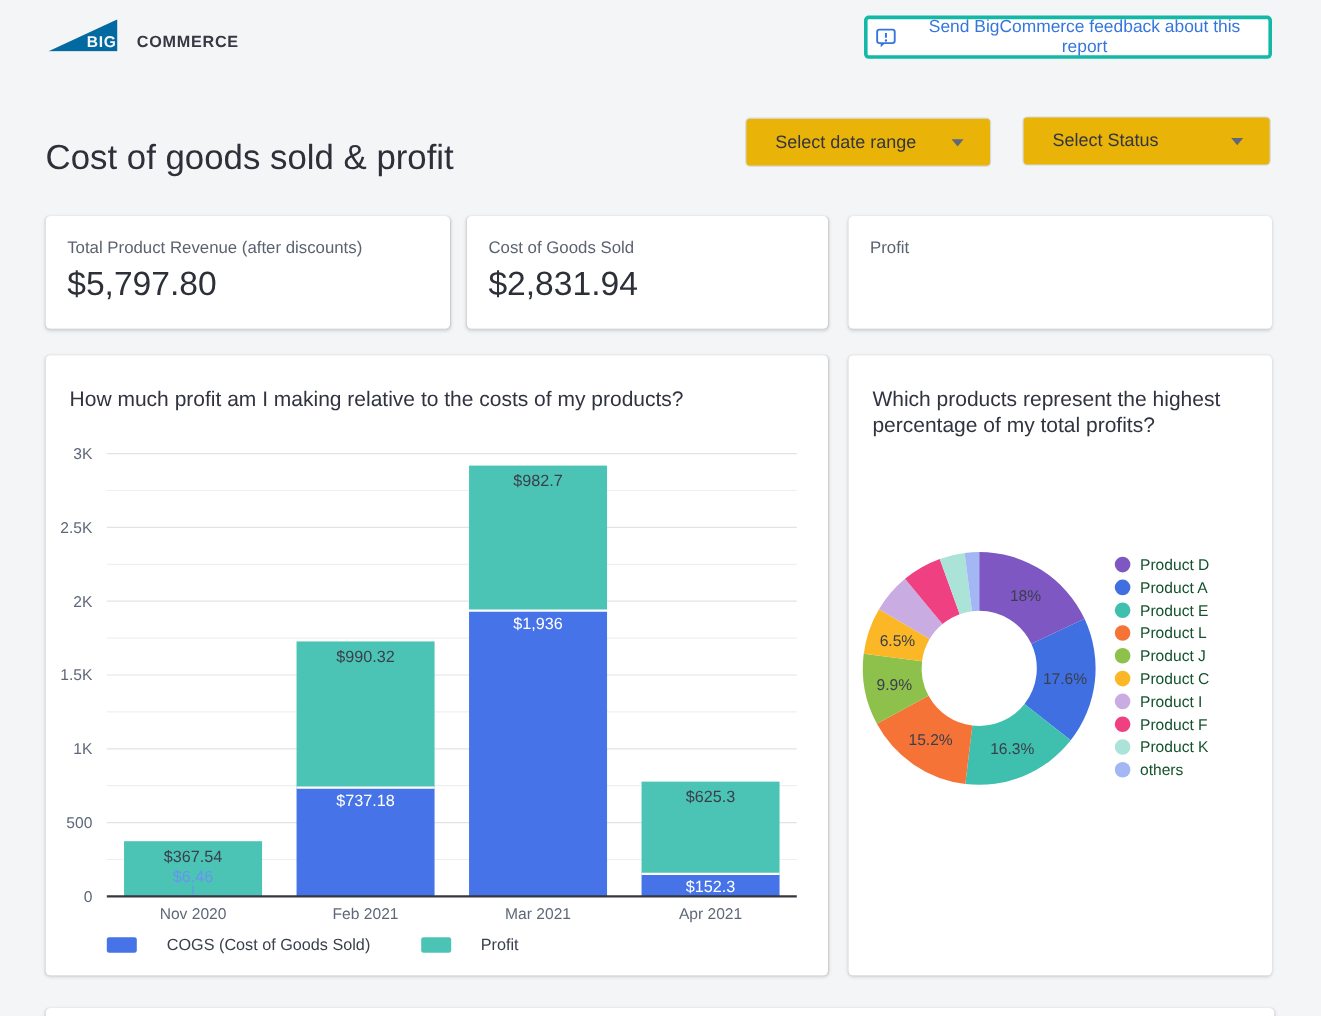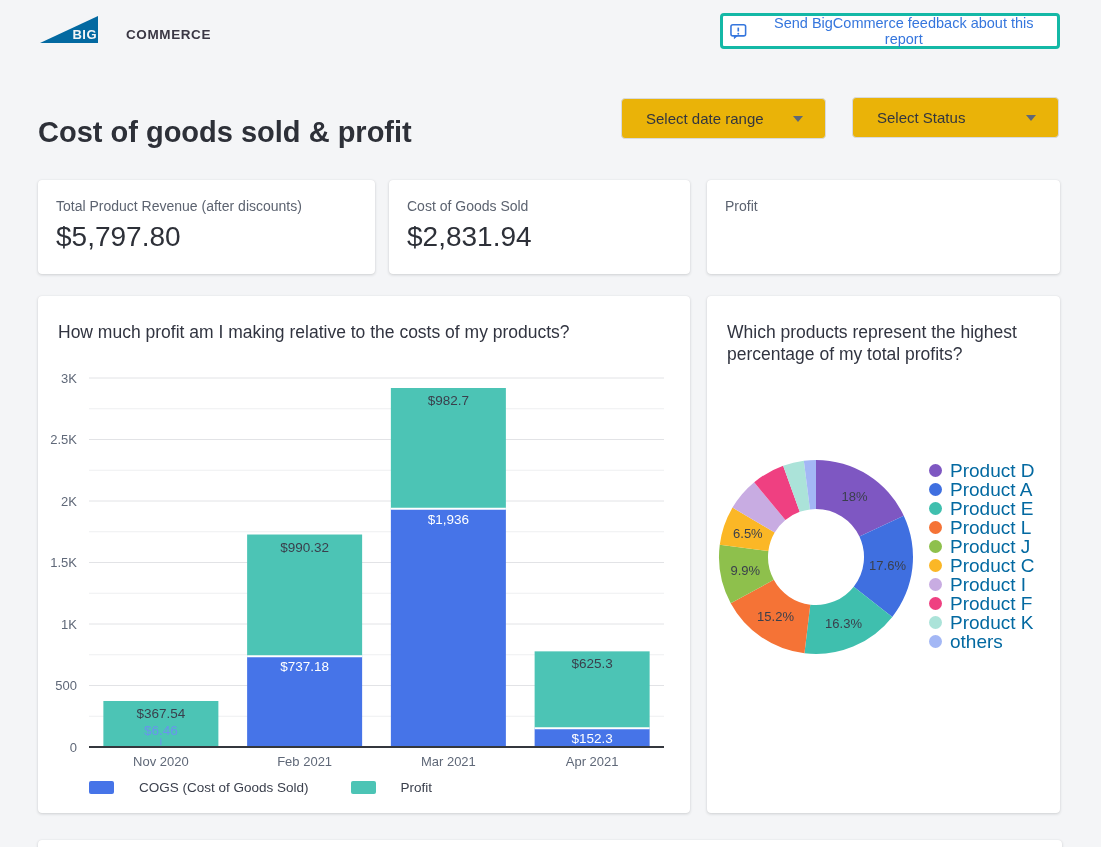--- a/index.html
+++ b/index.html
@@ -10,28 +10,28 @@
     color:#2d3038;
   }
   .card{
     position:absolute;background:#fff;border-radius:4px;
     box-shadow:0 1px 3px rgba(40,44,52,.18), 0 0 1px rgba(40,44,52,.10);
   }
   
   .logo{position:absolute;left:40px;top:16px;display:flex;align-items:flex-end;cursor:default;}
   .logo-tri{width:58px;height:27px;background:#0369a1;clip-path:polygon(100% 0,100% 100%,0 100%);position:relative;}
   .logo-big{position:absolute;right:1px;bottom:1px;color:#f4f5f7;font-weight:700;font-size:13px;letter-spacing:.5px;}
-  .logo-rest{color:#3a3744;font-weight:700;font-size:13.5px;letter-spacing:.6px;margin-left:16px;padding-bottom:1px;padding-left:12px;}
+  .logo-rest{color:#3a3744;font-weight:700;font-size:13.5px;letter-spacing:.6px;margin-left:4px;padding-bottom:1px;padding-left:12px;}
   .feedback-btn{
     position:absolute;left:720px;top:13px;width:340px;height:36px;
     background:#fff;border:3px solid #14b8a6;border-radius:4px;
     display:flex;align-items:center;justify-content:center;gap:9px;
     font-size:14.5px;cursor:pointer;box-sizing:border-box;
   }
-  .page-title{position:absolute;left:38px;top:97px;font-size:29px;color:#2d3038;font-weight:700;}
+  .page-title{position:absolute;left:38px;top:97px;font-size:29px;color:#2d3038;font-weight:400;}
   .filter{
     position:absolute;height:41px;background:#eab308;border:1px solid #d7dade;border-radius:4px;
     display:flex;align-items:center;justify-content:space-between;
     padding:0 22px 0 24px;font-size:15px;color:#33363f;box-sizing:border-box;cursor:pointer;
   }
   .filter-date{left:621px;top:98px;width:205px;}
   .filter-status{left:852px;top:97px;width:207px;}
   .caret{width:0;height:0;border-left:5px solid transparent;border-right:5px solid transparent;border-top:6px solid #5f6878;}
   
   .kpi{height:94px;top:180px;padding:16px 18px;box-sizing:border-box;}
@@ -48,21 +48,21 @@
   .donut-card .chart-title{width:312px;}
   .bar-svg{position:absolute;left:0;top:60px;}
   .donut-svg{position:absolute;left:9px;top:161px;}
   .bar-legend{position:absolute;left:51px;top:484px;display:flex;gap:42px;align-items:center;}
   .legend-item{display:flex;align-items:center;gap:25px;cursor:pointer;}
   .legend-swatch{width:25px;height:13px;border-radius:2px;}
   .legend-label{font-size:13.5px;color:#3a3f4c;}
   .donut-legend{position:absolute;left:222px;top:165px;display:flex;flex-direction:column;}
   .donut-legend .legend-item{height:19px;gap:8px;}
   .legend-dot{width:13px;height:13px;border-radius:50%;flex:0 0 auto;}
-  .donut-legend .legend-label{font-size:19px;color:#0369a1;}
+  .donut-legend .legend-label{font-size:13px;color:#14532d;}
   
   .bottom-card{left:38px;top:840px;width:1024px;height:30px;}
 </style>
 </head>
 <body>
 
 <div class="logo">
   <div class="logo-tri">
     <span class="logo-big">BIG</span>
   </div>

